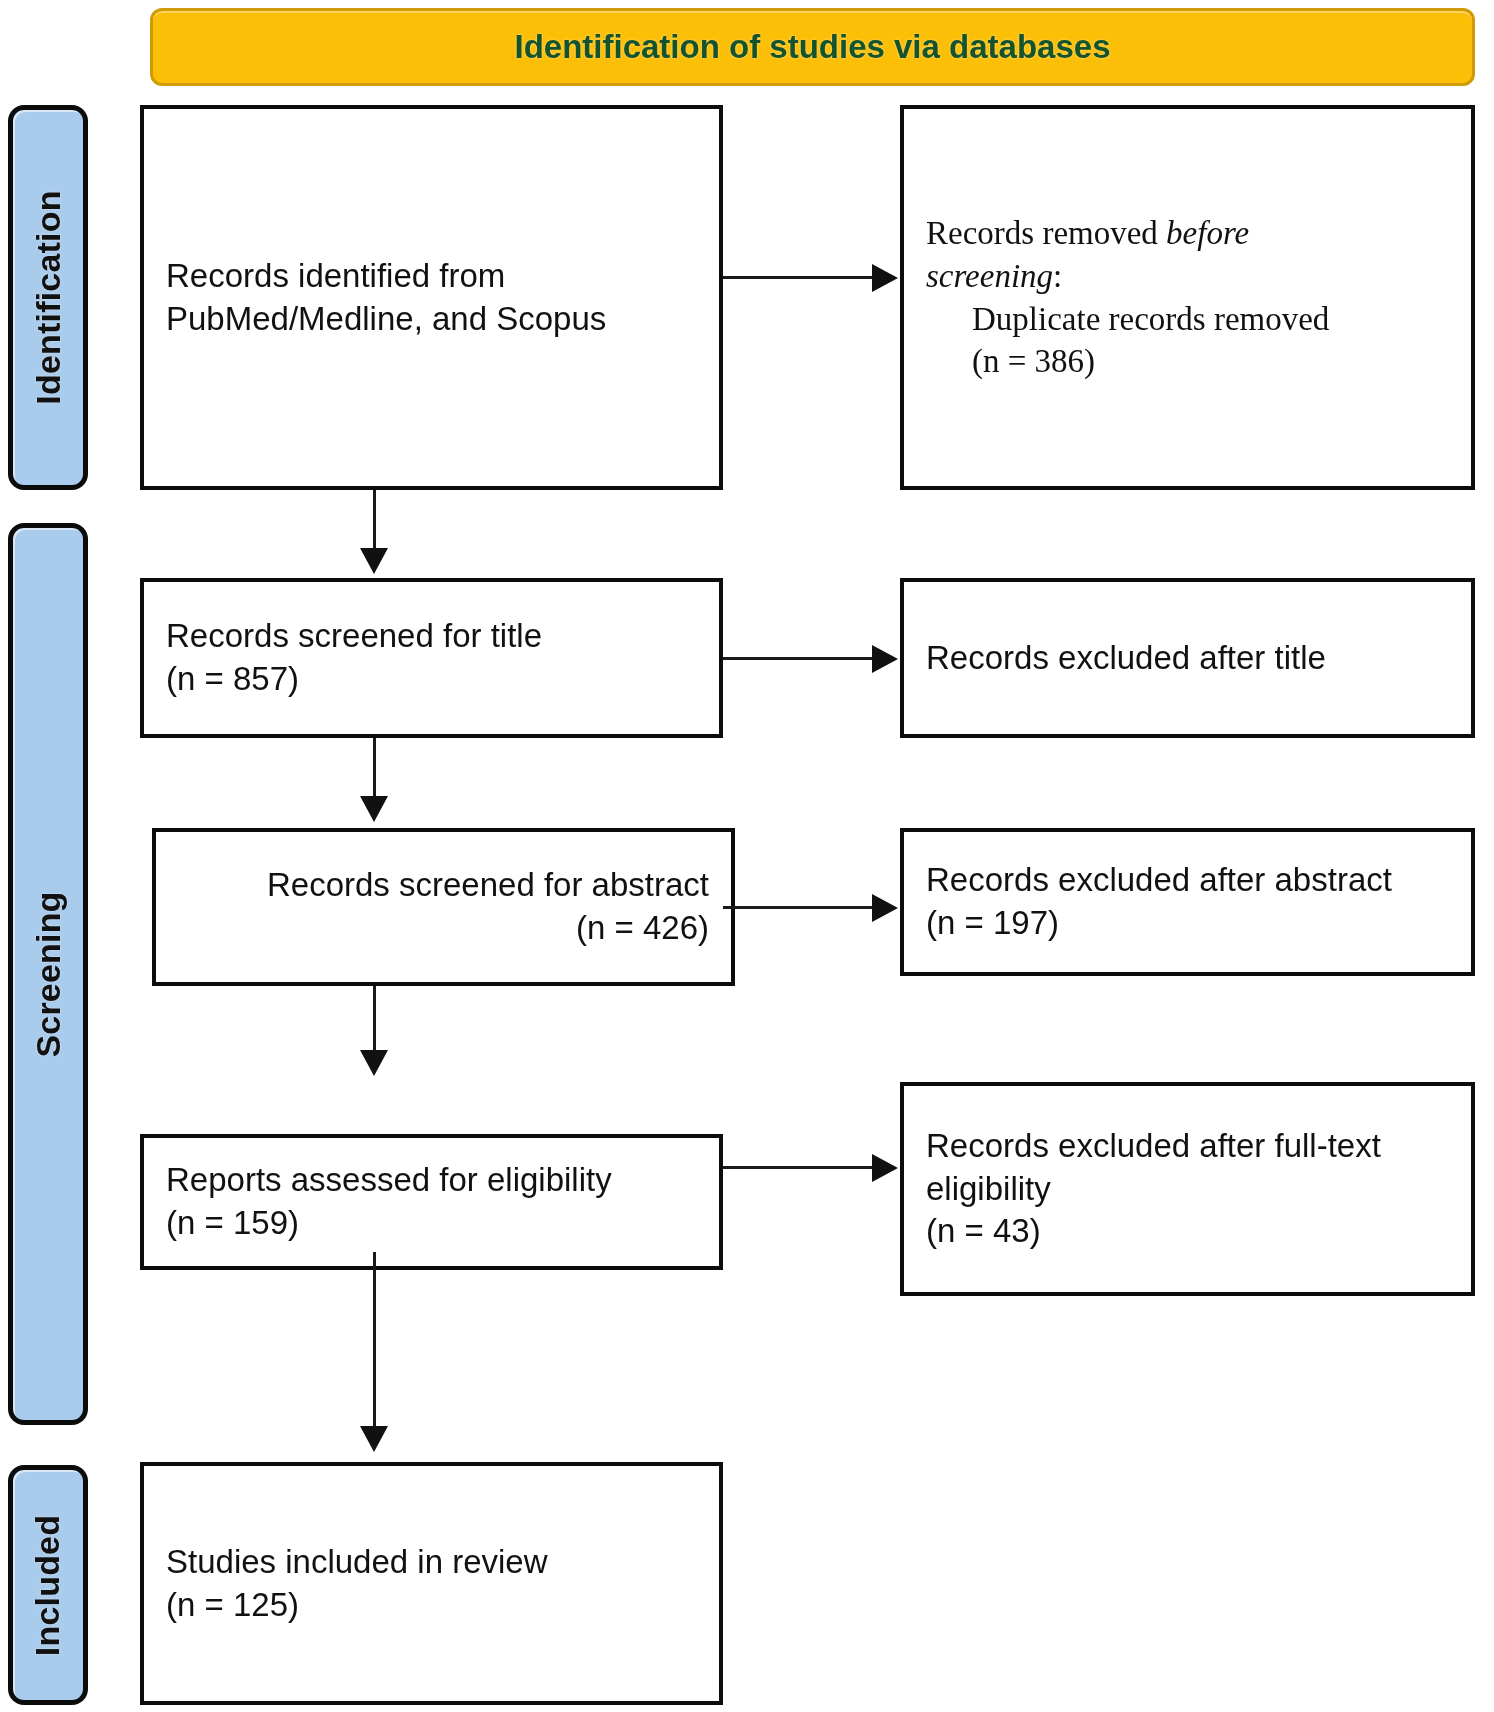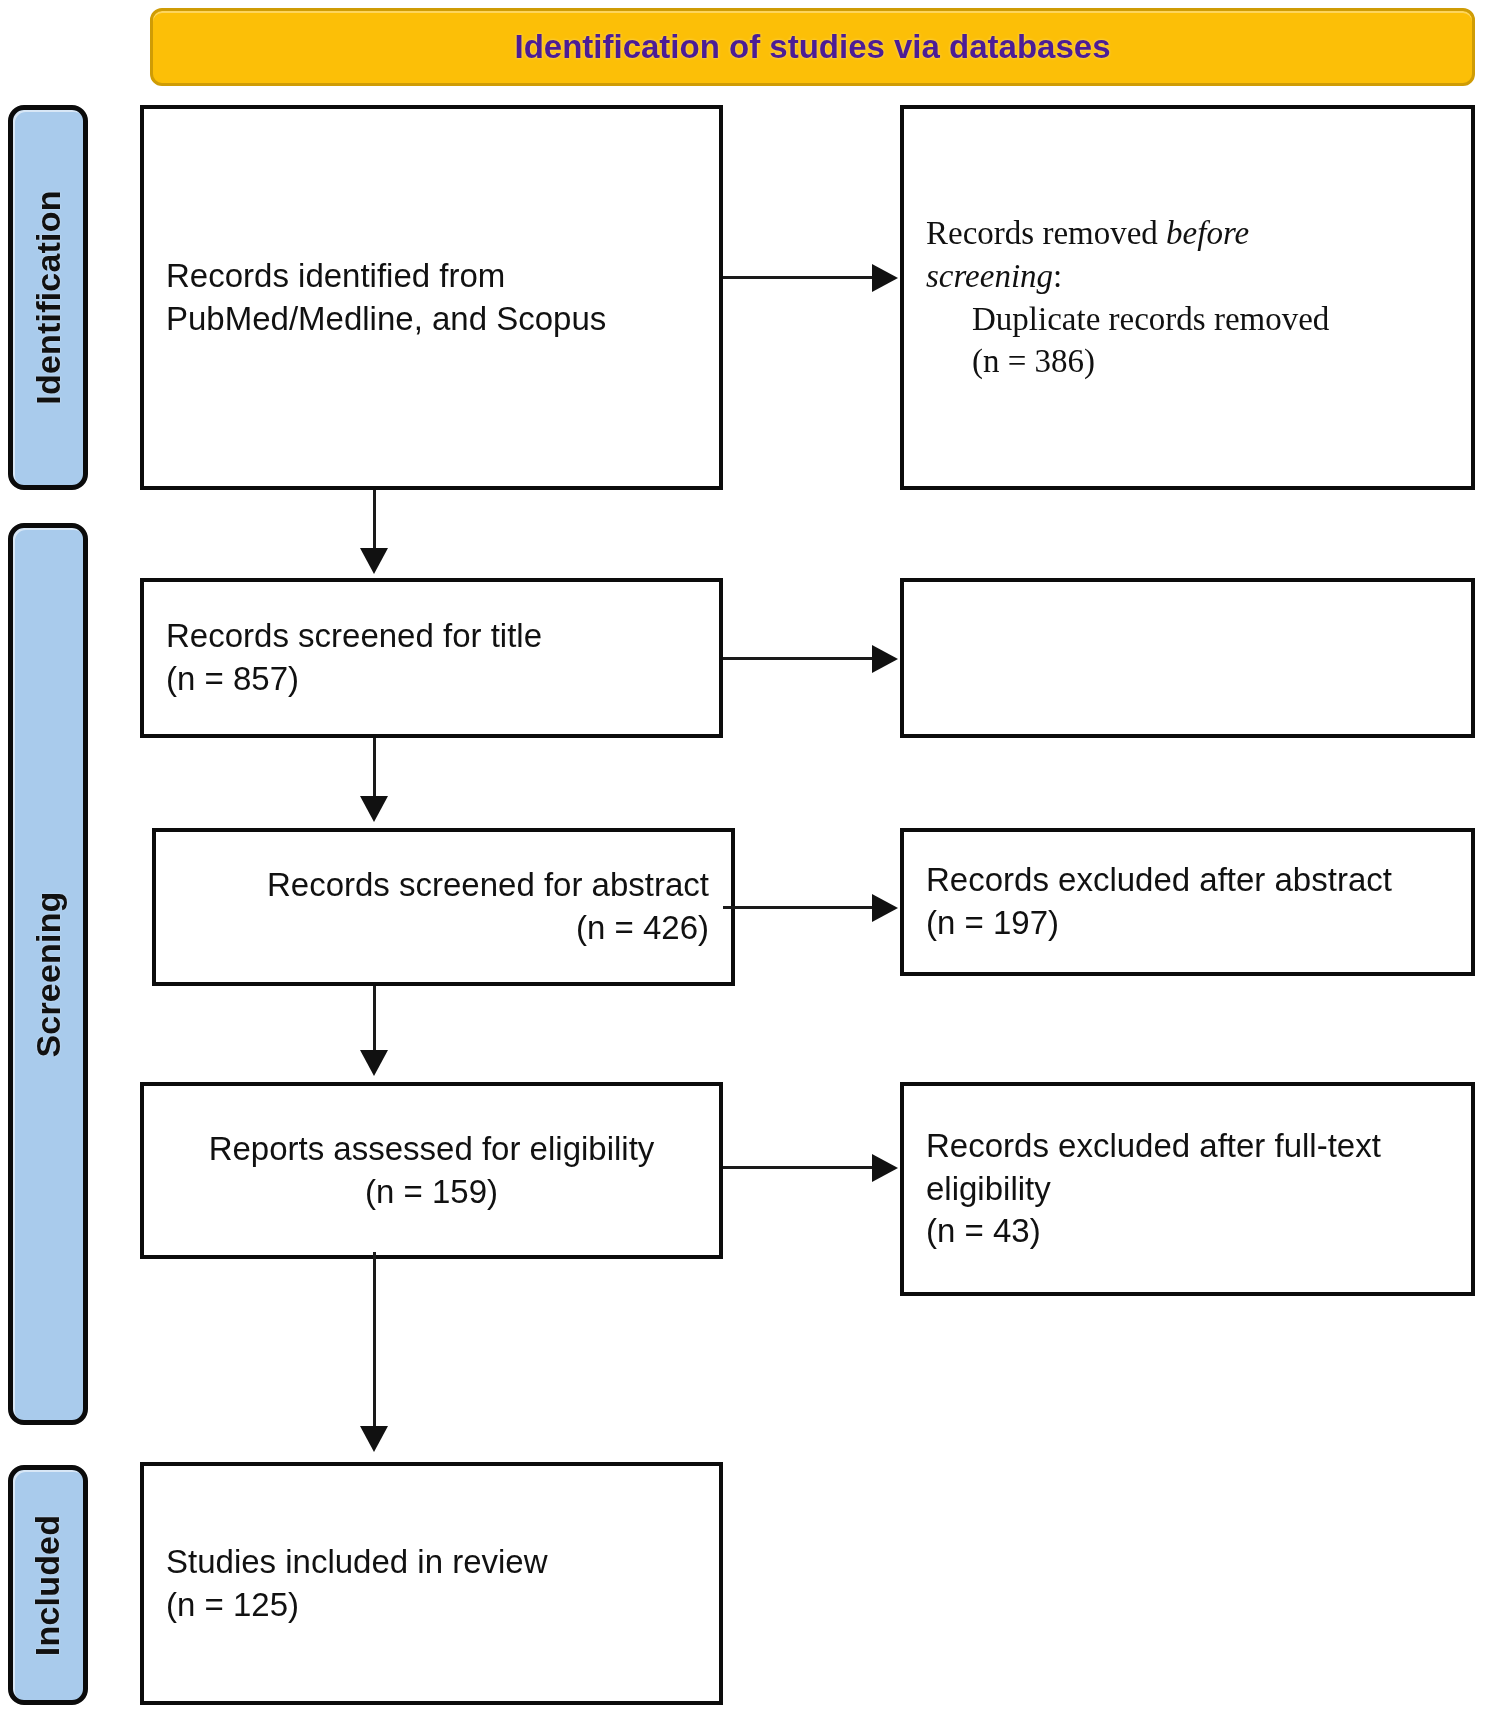--- a/index.html
+++ b/index.html
@@ -55,21 +55,21 @@
     border: 3px solid #cf9c05;
     border-radius: 12px;
     display: flex;
     align-items: center;
     justify-content: center;
     box-shadow: inset 0 2px 0 rgba(255,255,255,0.35);
   }
   .header-title {
     font-size: 33px;
     font-weight: bold;
-    color: #4c1d95;
+    color: #14532d;
     text-align: center;
     text-shadow: 0 0 3px rgba(255,255,255,0.45);
   }
 
   
   .flow-box {
     position: absolute;
     box-sizing: border-box;
     background: #ffffff;
     border: 4px solid #0c0c0c;
@@ -157,20 +157,21 @@
 
   <div class="conn-v" style="left:373px; top:490px; height:62px;"></div>
   <div class="arrow-down" style="left:360px; top:548px;"></div>
 
   <div class="flow-box" style="left:140px; top:578px; width:583px; height:160px;">
     <div class="line">Records screened for title</div>
     <div class="line">(n = 857)</div>
   </div>
 
   <div class="flow-box" style="left:900px; top:578px; width:575px; height:160px;">
+    <div class="line">Records excluded after title</div>
   </div>
 
   <div class="conn-h" style="left:723px; top:657px; width:152px;"></div>
   <div class="arrow-right" style="left:872px; top:645px;"></div>
 
   <div class="conn-v" style="left:373px; top:738px; height:62px;"></div>
   <div class="arrow-down" style="left:360px; top:796px;"></div>
 
   <div class="flow-box" style="left:152px; top:828px; width:583px; height:158px;align-items:flex-end;">
     <div class="line">Records screened for abstract</div>
@@ -181,21 +182,21 @@
     <div class="line">Records excluded after abstract</div>
     <div class="line">(n = 197)</div>
   </div>
 
   <div class="conn-h" style="left:723px; top:906px; width:152px;"></div>
   <div class="arrow-right" style="left:872px; top:894px;"></div>
 
   <div class="conn-v" style="left:373px; top:986px; height:68px;"></div>
   <div class="arrow-down" style="left:360px; top:1050px;"></div>
 
-  <div class="flow-box" style="left:140px; top:1082px; width:583px; height:177px;text-align:center;">
+  <div class="flow-box" style="left:140px; top:1134px; width:583px; height:136px;">
     <div class="line">Reports assessed for eligibility</div>
     <div class="line">(n = 159)</div>
   </div>
 
   <div class="flow-box" style="left:900px; top:1082px; width:575px; height:214px;">
     <div class="line">Records excluded after full-text</div>
     <div class="line">eligibility</div>
     <div class="line">(n = 43)</div>
   </div>
 

